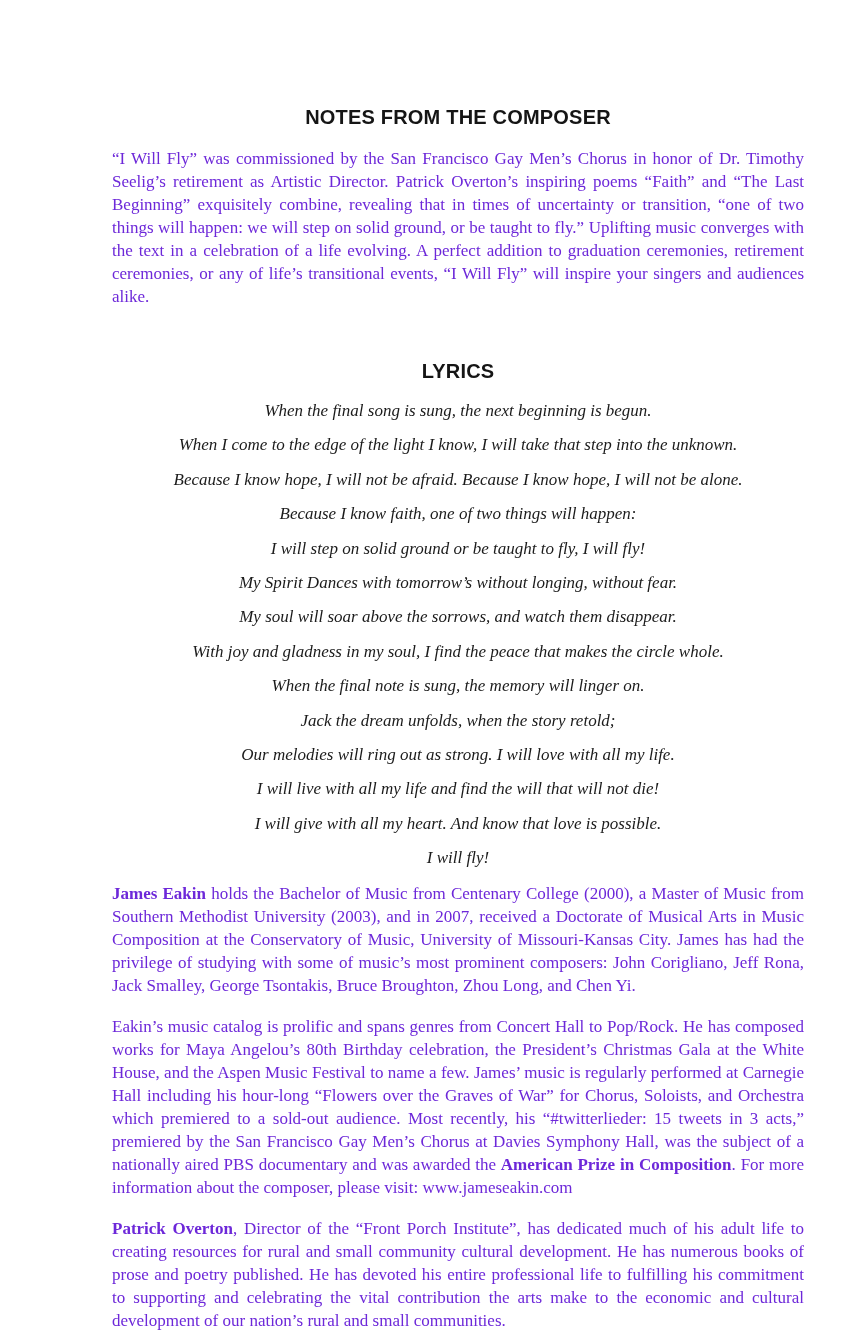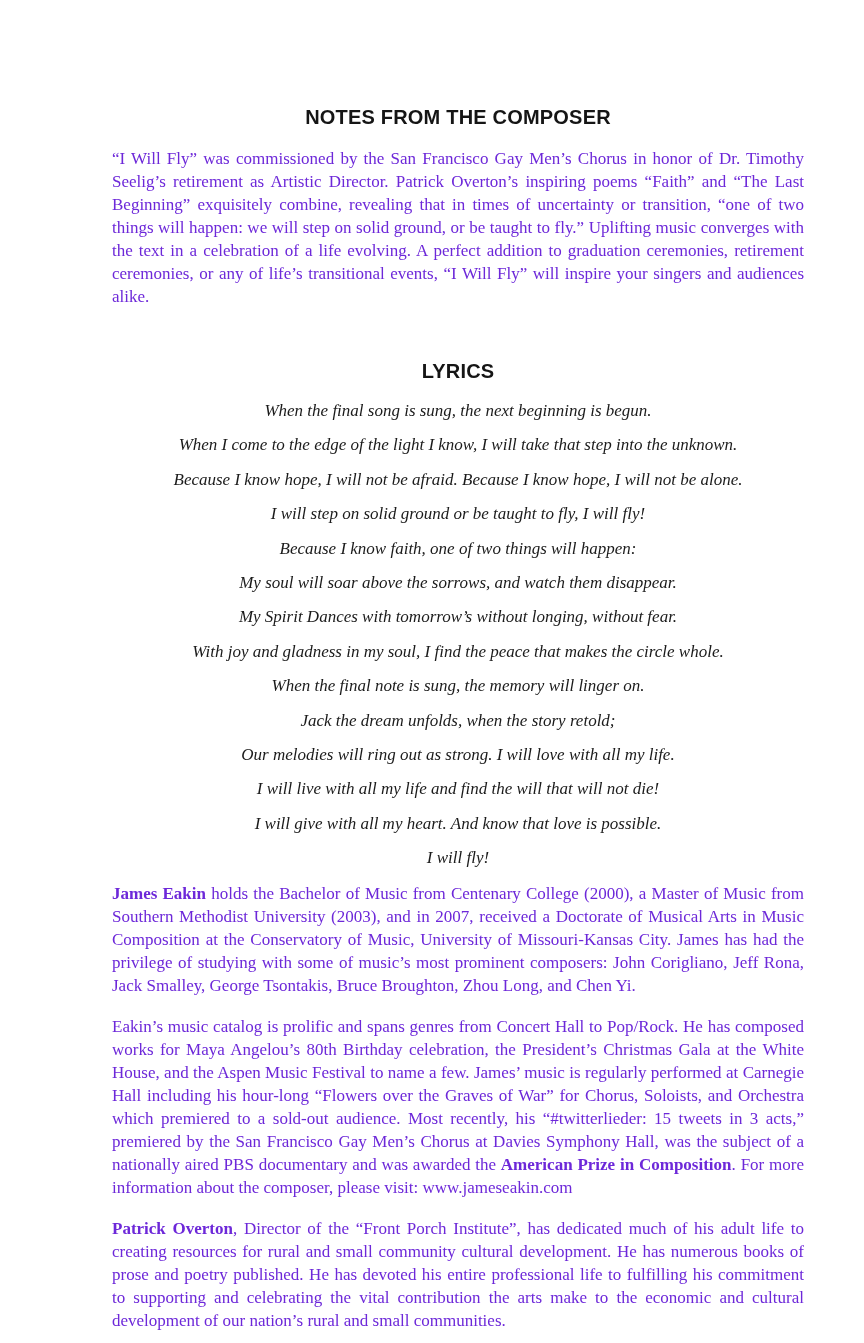--- a/index.html
+++ b/index.html
@@ -75,24 +75,24 @@
   <h1 class="heading">NOTES FROM THE COMPOSER</h1>
 
   <p class="body-para">“I Will Fly” was commissioned by the San Francisco Gay Men’s Chorus in honor of Dr. Timothy Seelig’s retirement as Artistic Director. Patrick Overton’s inspiring poems “Faith” and “The Last Beginning” exquisitely combine, revealing that in times of uncertainty or transition, “one of two things will happen: we will step on solid ground, or be taught to fly.” Uplifting music converges with the text in a celebration of a life evolving. A perfect addition to graduation ceremonies, retirement ceremonies, or any of life’s transitional events, “I Will Fly” will inspire your singers and audiences alike.</p>
 
   <h1 class="heading lyrics-heading">LYRICS</h1>
 
   <div class="lyrics-block">
     <p>When the final song is sung, the next beginning is begun.</p>
     <p>When I come to the edge of the light I know, I will take that step into the unknown.</p>
     <p>Because I know hope, I will not be afraid. Because I know hope, I will not be alone.</p>
+    <p>Because I know faith, one of two things will happen:</p>
     <p>I will step on solid ground or be taught to fly, I will fly!</p>
-    <p>Because I know faith, one of two things will happen:</p>
+    <p>My Spirit Dances with tomorrow’s without longing, without fear.</p>
     <p>My soul will soar above the sorrows, and watch them disappear.</p>
-    <p>My Spirit Dances with tomorrow’s without longing, without fear.</p>
     <p>With joy and gladness in my soul, I find the peace that makes the circle whole.</p>
     <p>When the final note is sung, the memory will linger on.</p>
     <p>Jack the dream unfolds, when the story retold;</p>
     <p>Our melodies will ring out as strong. I will love with all my life.</p>
     <p>I will live with all my life and find the will that will not die!</p>
     <p>I will give with all my heart. And know that love is possible.</p>
     <p>I will fly!</p>
   </div>
 
   <p class="body-para bio"><b>James Eakin</b><span> holds the Bachelor of Music from Centenary College (2000), a Master of Music from Southern Methodist University (2003), and in 2007, received a Doctorate of Musical Arts in Music Composition at the Conservatory of Music, University of Missouri-Kansas City. James has had the privilege of studying with some of music’s most prominent composers: John Corigliano, Jeff Rona, Jack Smalley, George Tsontakis, Bruce Broughton, Zhou Long, and Chen Yi.</span></p>

